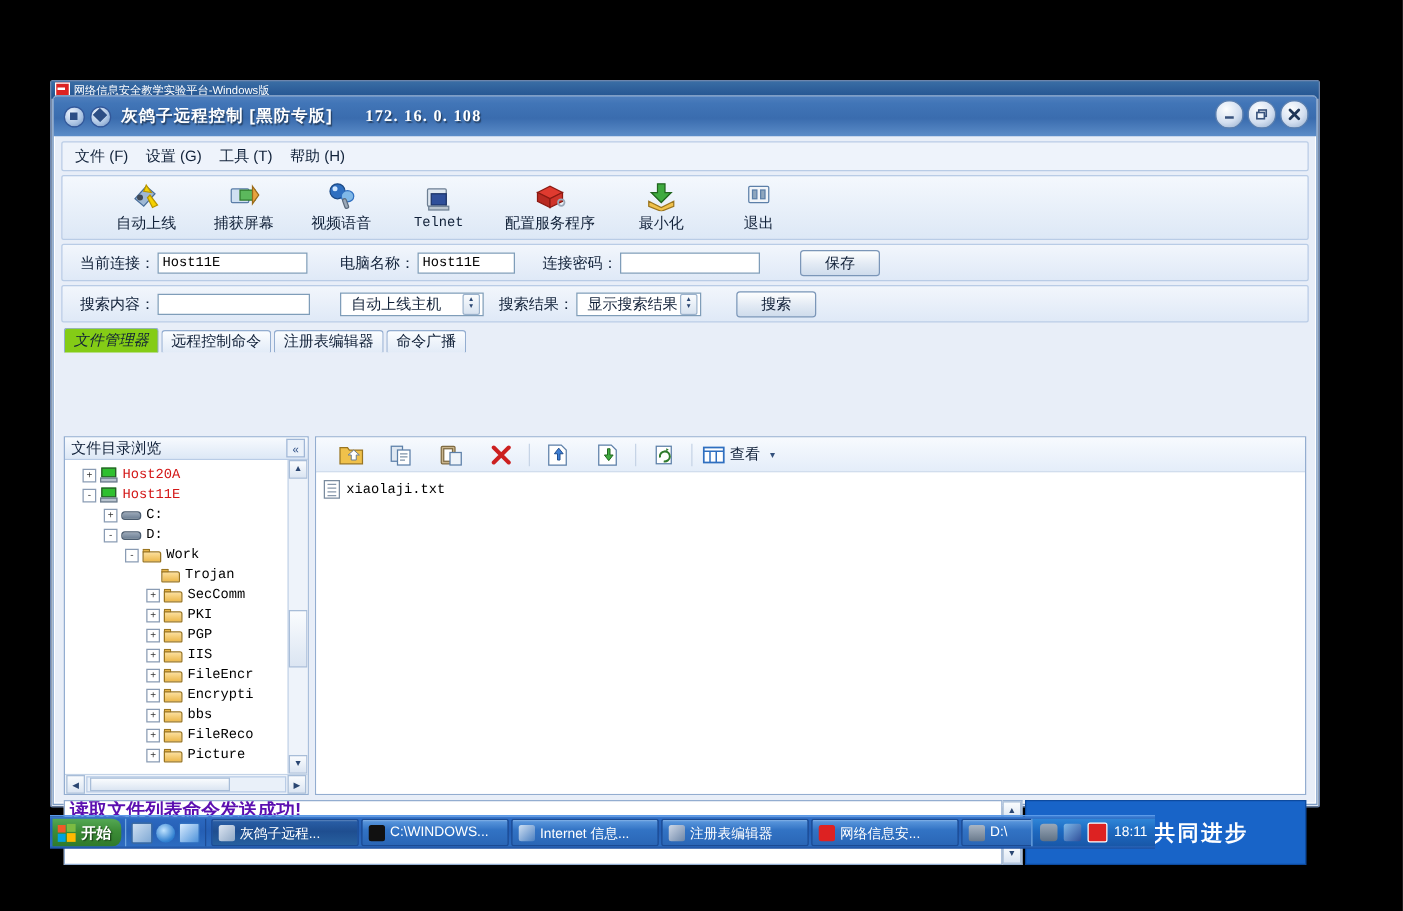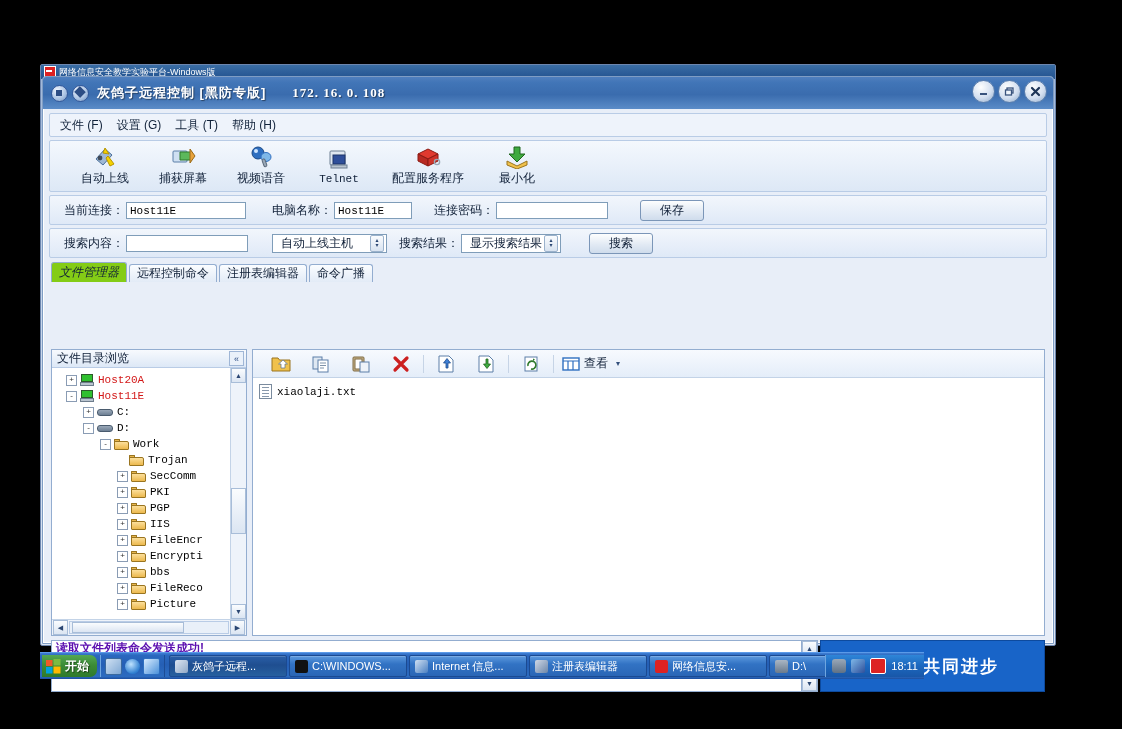--- a/index.html
+++ b/index.html
@@ -41,21 +41,21 @@
     font-size:11px;color:#39537d;font-weight:bold;line-height:1;cursor:pointer;}
   .win-btn svg{display:block;}
 
   
   .menubar{height:22px;margin:4px 6px 0 6px;background:#eef3fb;border:1px solid #b9cce6;
     display:flex;align-items:center;padding-left:10px;gap:14px;border-radius:2px;}
   .menubar .mi{font-size:12px;color:#11223a;white-space:nowrap;cursor:default;}
 
   
   .toolbar{height:50px;margin:3px 6px 0 6px;background:linear-gradient(to bottom,#f4f8fd,#dde8f6);
-    border:1px solid #b9cce6;border-radius:2px;display:flex;align-items:center;padding-left:16px;}
+    border:1px solid #b9cce6;border-radius:2px;display:flex;align-items:center;padding-left:28px;}
   .tbtn{width:78px;height:46px;display:flex;flex-direction:column;align-items:center;
     justify-content:center;gap:1px;cursor:pointer;}
   .tbtn .ic{height:24px;display:flex;align-items:flex-end;justify-content:center;}
   .tbtn .lb{font-size:12px;color:#102038;white-space:nowrap;}
   .tbtn .lb.mono{font-family:"Liberation Mono","DejaVu Sans Mono",monospace;font-size:11px;}
 
   
   .formrow{height:28px;margin:3px 6px 0 6px;background:linear-gradient(to bottom,#f2f6fc,#dfe9f7);
     border:1px solid #b9cce6;border-radius:2px;display:flex;align-items:center;padding-left:14px;gap:0;}
   .fl{font-size:12px;color:#102038;white-space:nowrap;}
@@ -132,21 +132,21 @@
   .file-list{flex:1;background:#fff;padding:5px 0 0 6px;}
   .frow{height:17px;display:flex;align-items:center;gap:5px;cursor:pointer;}
   .ic-txt{width:11px;height:13px;background:#fff;border:1px solid #7a8b9e;position:relative;flex:0 0 auto;}
   .ic-txt:before{content:"";position:absolute;left:2px;top:2px;right:2px;height:1px;
     box-shadow:0 0 0 0 #000, 0 3px 0 0 #8898ab, 0 6px 0 0 #8898ab, 0 9px 0 0 #8898ab;background:#8898ab;}
   .fname{font-size:11px;font-family:"Liberation Mono","DejaVu Sans Mono",monospace;color:#000;}
 
   
   .logarea{position:absolute;left:8px;top:563px;right:8px;height:52px;display:flex;}
   .logbox{flex:1;background:#fff;border:1px solid #93add0;position:relative;overflow:hidden;}
-  .logline{font-size:12px;font-weight:bold;color:#5b0fb0;padding-left:4px;line-height:15px;white-space:nowrap;}
+  .logline{font-size:15px;font-weight:bold;color:#5b0fb0;padding-left:4px;line-height:15px;white-space:nowrap;}
   .logline .tm{font-family:"Liberation Mono","DejaVu Sans Mono",monospace;color:#3b0f8c;}
   .logscroll{width:15px;background:#eef3fa;border:1px solid #93add0;border-left:none;
     display:flex;flex-direction:column;justify-content:space-between;}
   .banner{width:223px;background:#1864c8;border:1px solid #0d4a9e;margin-left:2px;
     display:flex;align-items:center;justify-content:center;}
   .banner span{font-size:17px;font-weight:bold;color:#fff;letter-spacing:2px;}
 
   
   .statusbar{position:absolute;left:8px;right:8px;top:620px;height:16px;display:flex;align-items:center;
     background:linear-gradient(to bottom,#f2f6fc,#dfe9f7);border:1px solid #b9cce6;font-size:11px;color:#102038;}
@@ -288,20 +288,30 @@
       <div class="tbtn">
         <span class="ic">
           <svg width="26" height="24" viewBox="0 0 26 24">
             <path d="M10,2 L16,2 L16,9 L21,9 L13,17 L5,9 L10,9 Z" fill="#3faa3f" stroke="#21661f"></path>
             <path d="M3,16 L13,21 L23,16 L23,20 L13,24 L3,20 Z" fill="#f0c14b" stroke="#9a7520"></path>
           </svg>
         </span>
         <span class="lb">最小化</span>
       </div>
 
+      <div class="tbtn">
+        <span class="ic">
+          <svg width="26" height="24" viewBox="0 0 26 24">
+            <rect x="5" y="4" width="16" height="13" rx="1" fill="#f2f5f9" stroke="#5c7fa8"></rect>
+            <rect x="8" y="7" width="3.5" height="7" fill="#8fa6bd" stroke="#5c7fa8"></rect>
+            <rect x="14.5" y="7" width="3.5" height="7" fill="#8fa6bd" stroke="#5c7fa8"></rect>
+          </svg>
+        </span>
+        <span class="lb">退出</span>
+      </div>
     </div>
 
     <div class="formrow">
       <span class="fl">当前连接：</span>
       <div class="fin" style="width:120px;margin-left:2px">Host11E</div>
       <span class="fl" style="margin-left:26px">电脑名称：</span>
       <div class="fin" style="width:78px;margin-left:2px">Host11E</div>
       <span class="fl" style="margin-left:22px">连接密码：</span>
       <div class="fin" style="width:112px;margin-left:2px"></div>
       <div class="fbtn" style="width:62px;margin-left:32px">保存</div>

